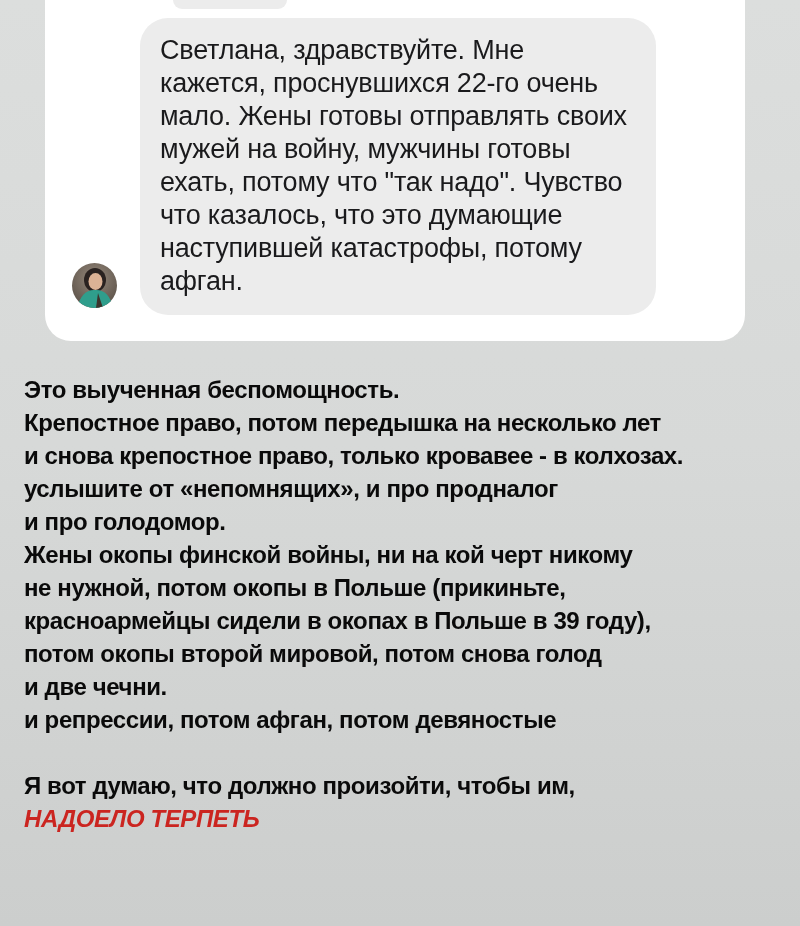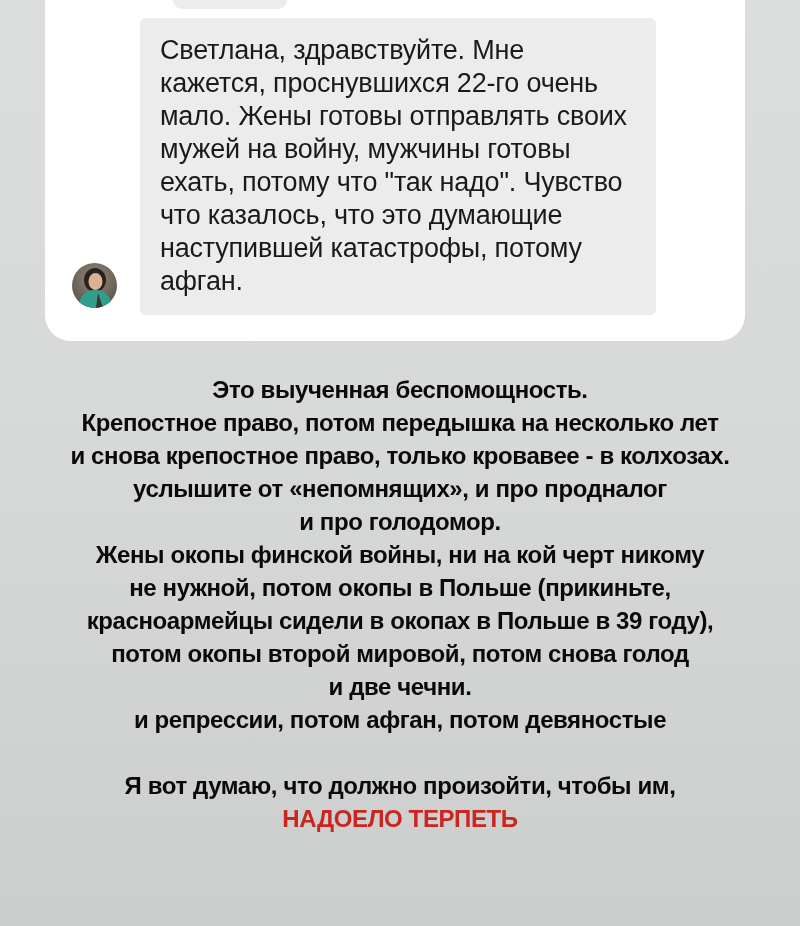--- a/index.html
+++ b/index.html
@@ -28,21 +28,21 @@
     width: 114px; height: 9px;
     background: var(--bubble-bg);
     border-radius: 0 0 10px 10px;
   }
   .message-bubble {
     position: absolute;
     left: 95px; top: 18px;
     width: 516px;
     box-sizing: border-box;
     background: var(--bubble-bg);
-    border-radius: 6px;
+    border-radius: 28px;
     padding: 16px 19px 17px 20px;
   }
   .message-line {
     font-size: 27px;
     line-height: 33px;
     letter-spacing: -0.2px;
     color: var(--bubble-text);
     white-space: nowrap;
   }
   .avatar {
@@ -53,31 +53,30 @@
     overflow: hidden;
   }
 
   
   .caption {
     position: absolute;
     left: 0; top: 373px;
     width: 800px;
     box-sizing: border-box;
     padding: 0 24px;
-    text-align: center;
     color: var(--caption-text);
     font-weight: 700;
     font-size: 24px;
     line-height: 33px;
     letter-spacing: -0.4px;
   }
   .caption-para { margin: 0; }
   .caption-para.gap-above { margin-top: 33px; }
   .caption-line { white-space: nowrap; }
-  .red-line { color: var(--accent-red); }
+  .red-line { color: var(--accent-red); font-style: italic; }
 </style>
 </head>
 <body>
 
 <div class="story-viewport">
 
   <div class="chat-card">
 
     <div class="partial-bubble"></div>
 

